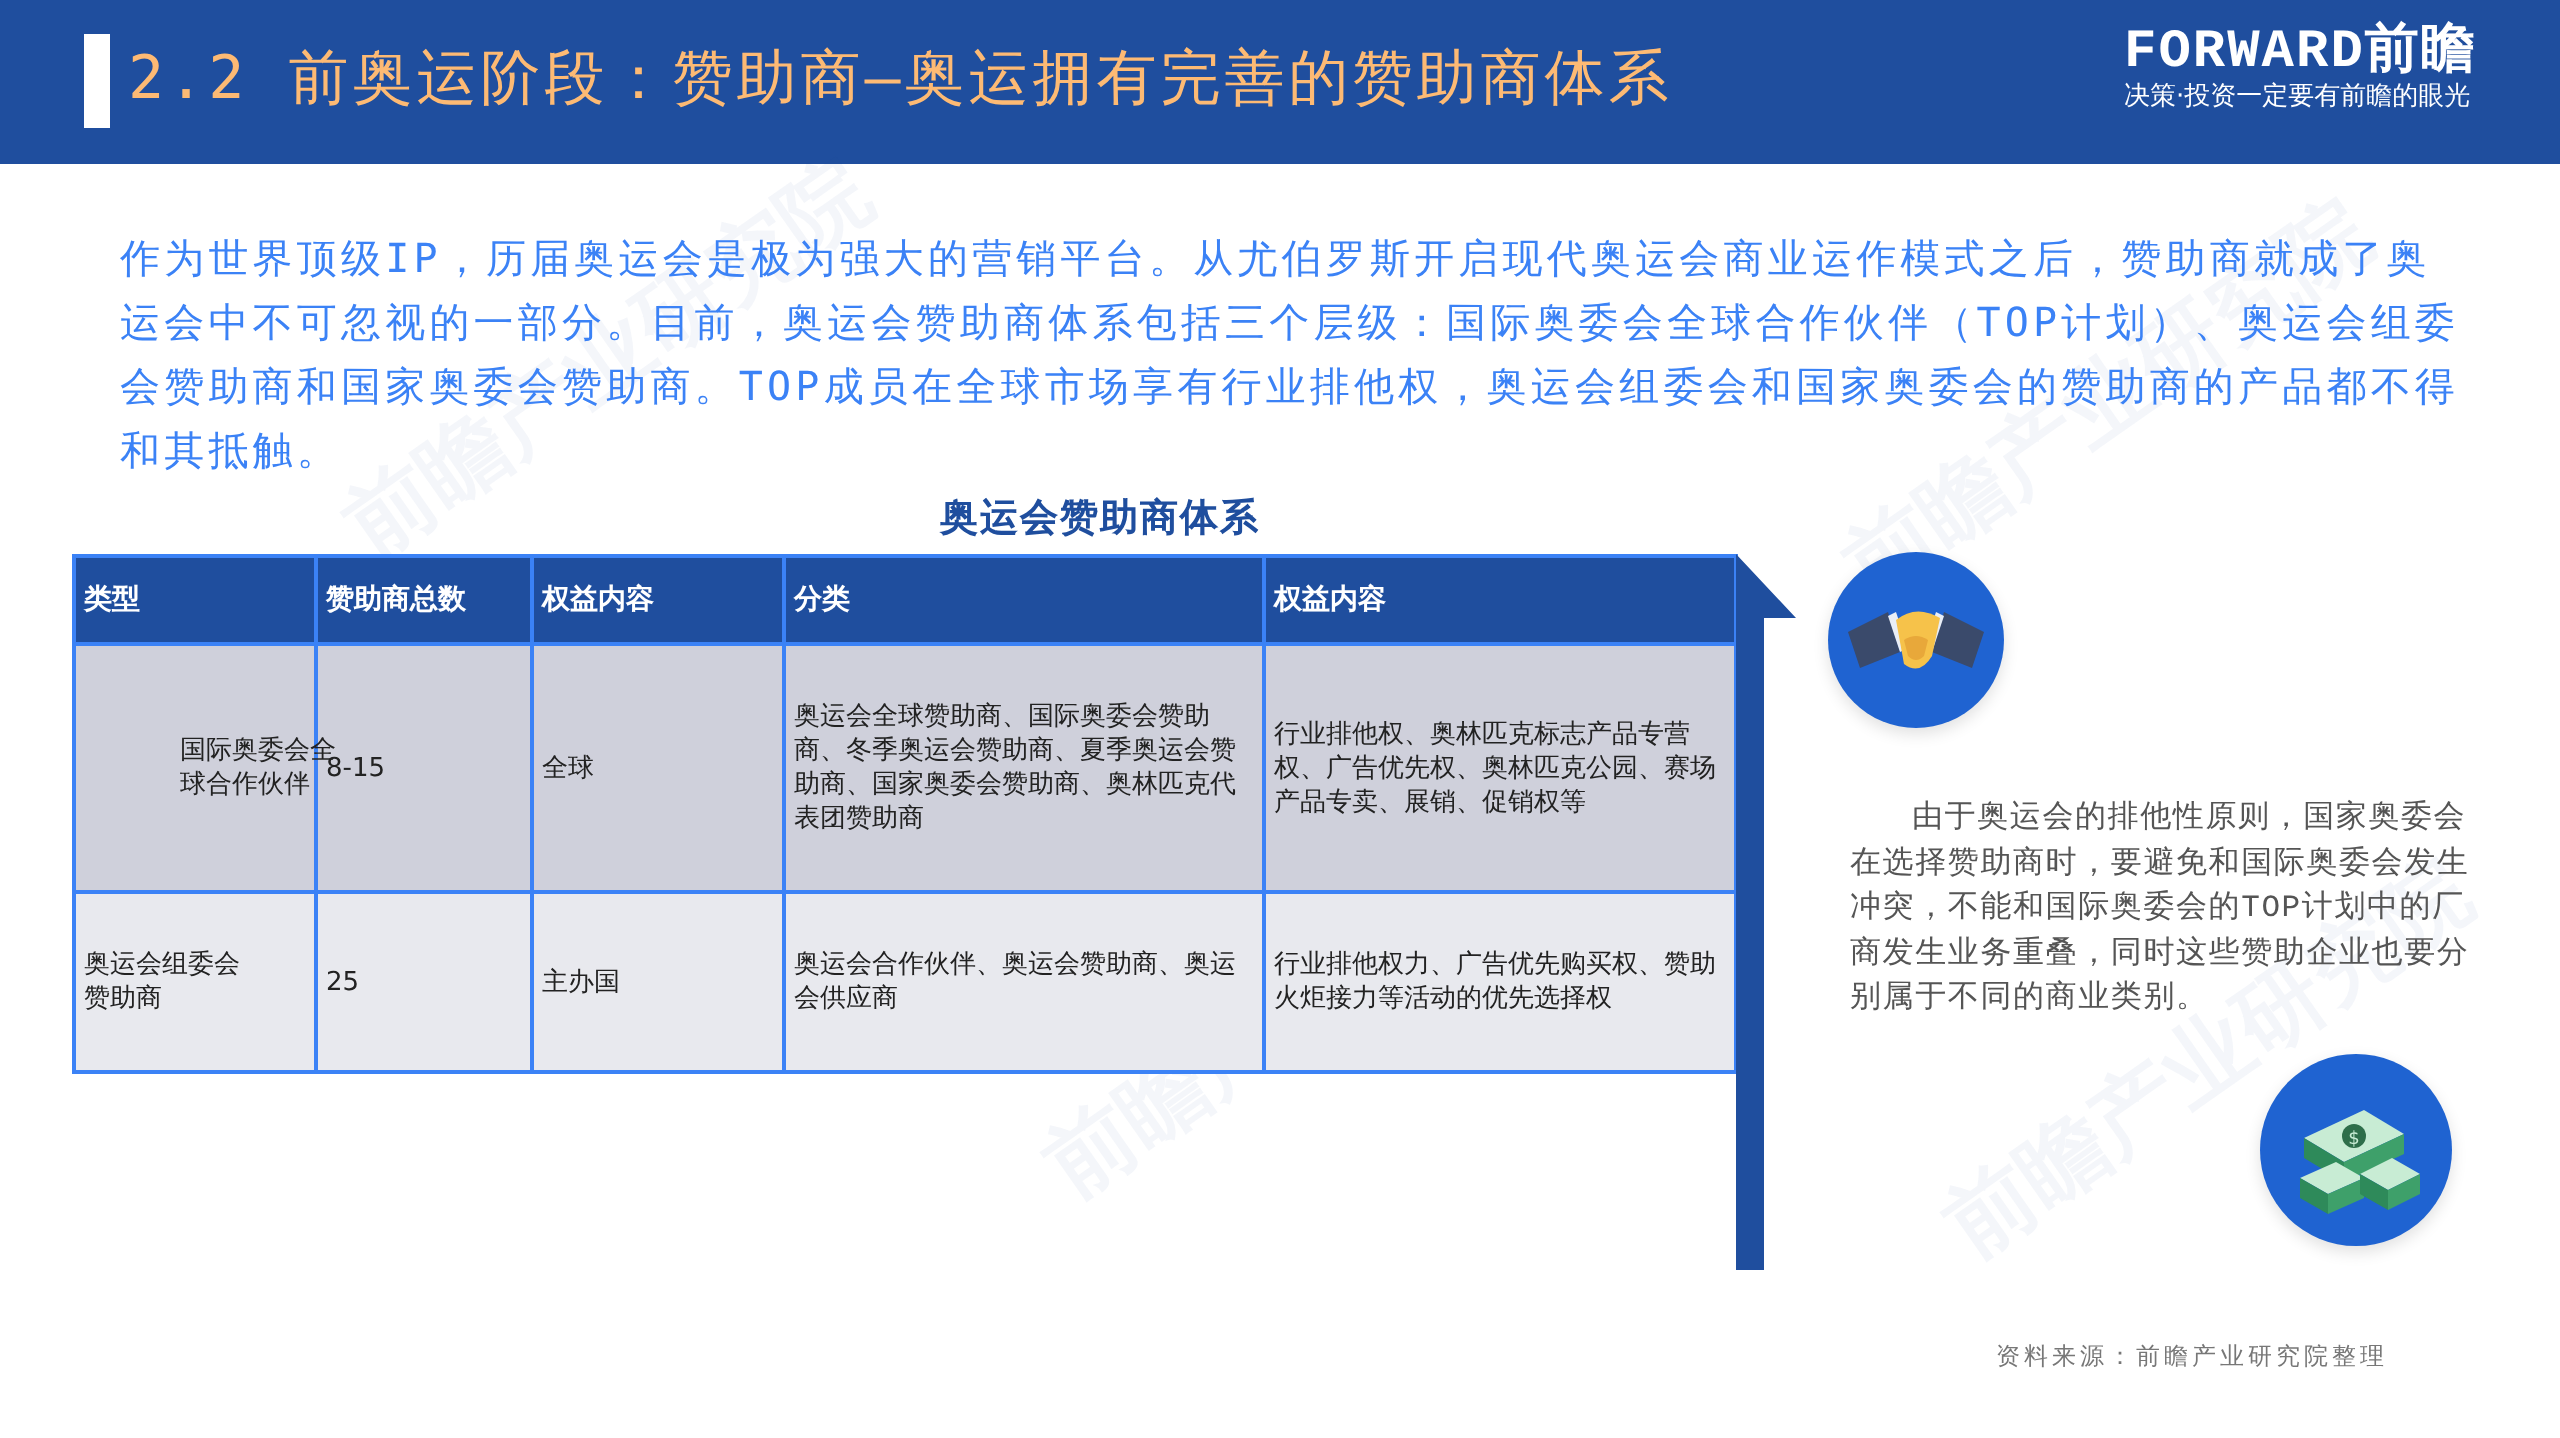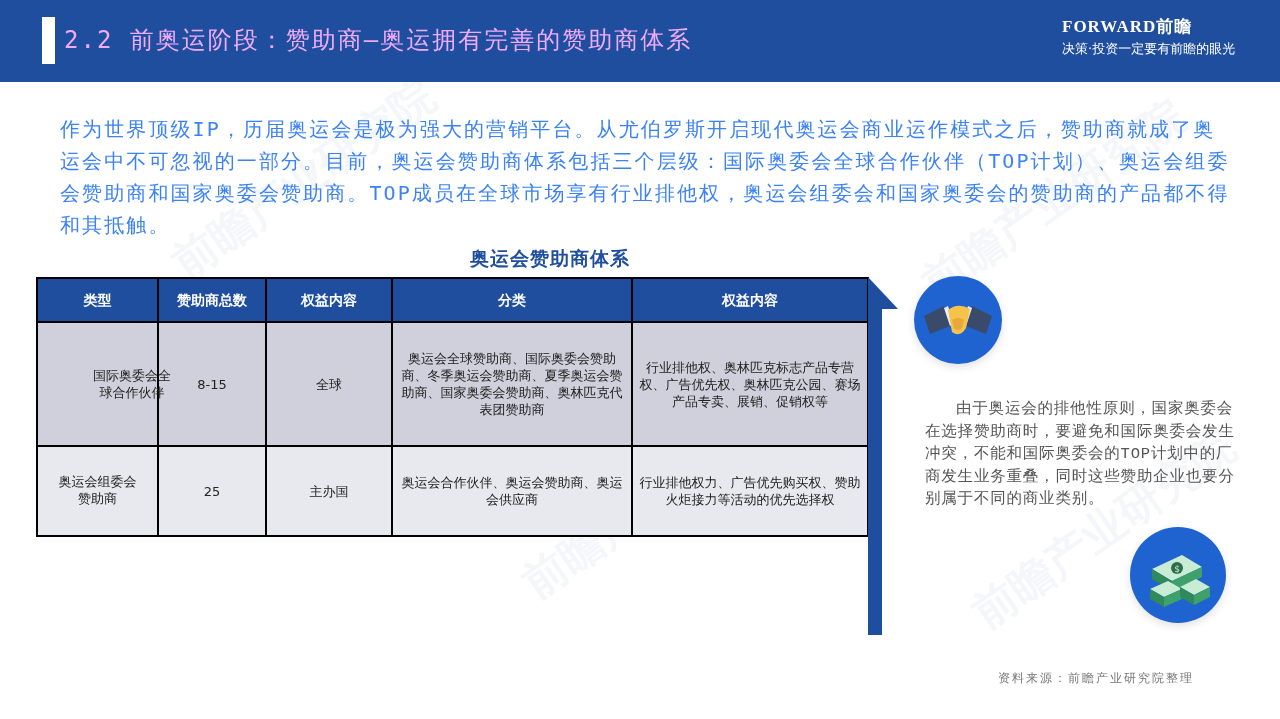--- a/index.html
+++ b/index.html
@@ -1,32 +1,32 @@
 <!DOCTYPE html>
 <html><head>
 <meta charset="utf-8">
 <style>
   * { box-sizing: border-box; margin: 0; padding: 0; }
   html, body { width: 1280px; height: 719px; overflow: hidden; background: #ffffff; }
   body { position: relative; font-family: "DejaVu Sans", "Liberation Sans", sans-serif; color: #222; }
 
   .header-bar { position: absolute; left: 0; top: 0; width: 1280px; height: 82px; background: #1f4e9e; }
   .title-marker { position: absolute; left: 42px; top: 17px; width: 13px; height: 47px; background: #ffffff; }
-  .page-title { position: absolute; left: 64px; top: 17px; font-size: 24px; line-height: 46px; color: #f0abfc; letter-spacing: 2px; font-family: "DejaVu Sans Mono", "Liberation Mono", monospace; white-space: nowrap; }
+  .page-title { position: absolute; left: 64px; top: 17px; font-size: 30px; line-height: 46px; color: #fdba74; letter-spacing: 2px; font-family: "DejaVu Sans Mono", "Liberation Mono", monospace; white-space: nowrap; }
 
   .brand { position: absolute; left: 1062px; top: 14px; color: #ffffff; }
-  .brand-name { font-size: 17px; font-weight: bold; letter-spacing: 1px; line-height: 26px; white-space: nowrap; font-family: Liberation Serif, serif; }
+  .brand-name { font-size: 27px; font-weight: bold; letter-spacing: 1px; line-height: 26px; white-space: nowrap; font-family: Liberation Mono, monospace; }
   .brand-slogan { font-size: 13px; line-height: 18px; white-space: nowrap; }
 
   .intro { position: absolute; left: 60px; top: 113px; width: 1170px; font-size: 20px; line-height: 32px; letter-spacing: 2.1px; color: #3b82f6; font-family: "DejaVu Sans Mono", monospace; }
 
   .table-title { position: absolute; left: 300px; top: 246px; width: 330px; text-align: right; font-size: 19px; font-weight: bold; color: #1f4e9e; letter-spacing: 1px; }
 
   .sponsor-table { position: absolute; left: 36px; top: 277px; width: 831px; border-collapse: collapse; table-layout: fixed; }
-  .sponsor-table th, .sponsor-table td { border: 2px solid #000000; text-align: center; vertical-align: middle; padding: 0 4px; font-size: 13px; line-height: 17px; color: #222; }
+  .sponsor-table th, .sponsor-table td { border: 2px solid #3b82f6; text-align: left; vertical-align: middle; padding: 0 4px; font-size: 13px; line-height: 17px; color: #222; }
   .sponsor-table th { background: #1f4e9e; color: #ffffff; font-weight: bold; font-size: 14px; height: 44px; }
   .sponsor-table tr.odd td { background: #cfd0db; }
   .sponsor-table tr.even td { background: #e8e9ee; }
   .row1 td { height: 124px; }
   .row2 td { height: 90px; }
   .row3 td { height: 114px; }
   .arrow-head-svg { position: absolute; left: 866px; top: 275px; }
 
   .icon-circle { position: absolute; border-radius: 50%; background: #1f63d1; box-shadow: 0 3px 8px rgba(0,0,0,0.12); }
   .handshake { left: 914px; top: 276px; width: 88px; height: 88px; }
@@ -80,21 +80,21 @@
   </thead>
   <tbody>
     <tr class="odd row1">
       <td><span style="display:inline-block;width:84px;margin-left:48px;">国际奥委会全球合作伙伴</span></td>
       <td>8-15</td>
       <td>全球</td>
       <td>奥运会全球赞助商、国际奥委会赞助商、冬季奥运会赞助商、夏季奥运会赞助商、国家奥委会赞助商、奥林匹克代表团赞助商</td>
       <td>行业排他权、奥林匹克标志产品专营权、广告优先权、奥林匹克公园、赛场产品专卖、展销、促销权等</td>
     </tr>
     <tr class="even row2">
-      <td><span style="display:inline-block;width:84px;font-family:Liberation Mono, monospace;">奥运会组委会赞助商</span></td>
+      <td><span style="display:inline-block;width:84px;">奥运会组委会赞助商</span></td>
       <td>25</td>
       <td>主办国</td>
       <td>奥运会合作伙伴、奥运会赞助商、奥运会供应商</td>
       <td>行业排他权力、广告优先购买权、赞助火炬接力等活动的优先选择权</td>
     </tr>
   </tbody>
 </table>
 
 <svg class="arrow-head-svg" width="34" height="364" viewBox="0 0 34 364">
   <polygon points="2,2 32,34 16,34 16,360 2,360" fill="#1f4e9e"></polygon>

